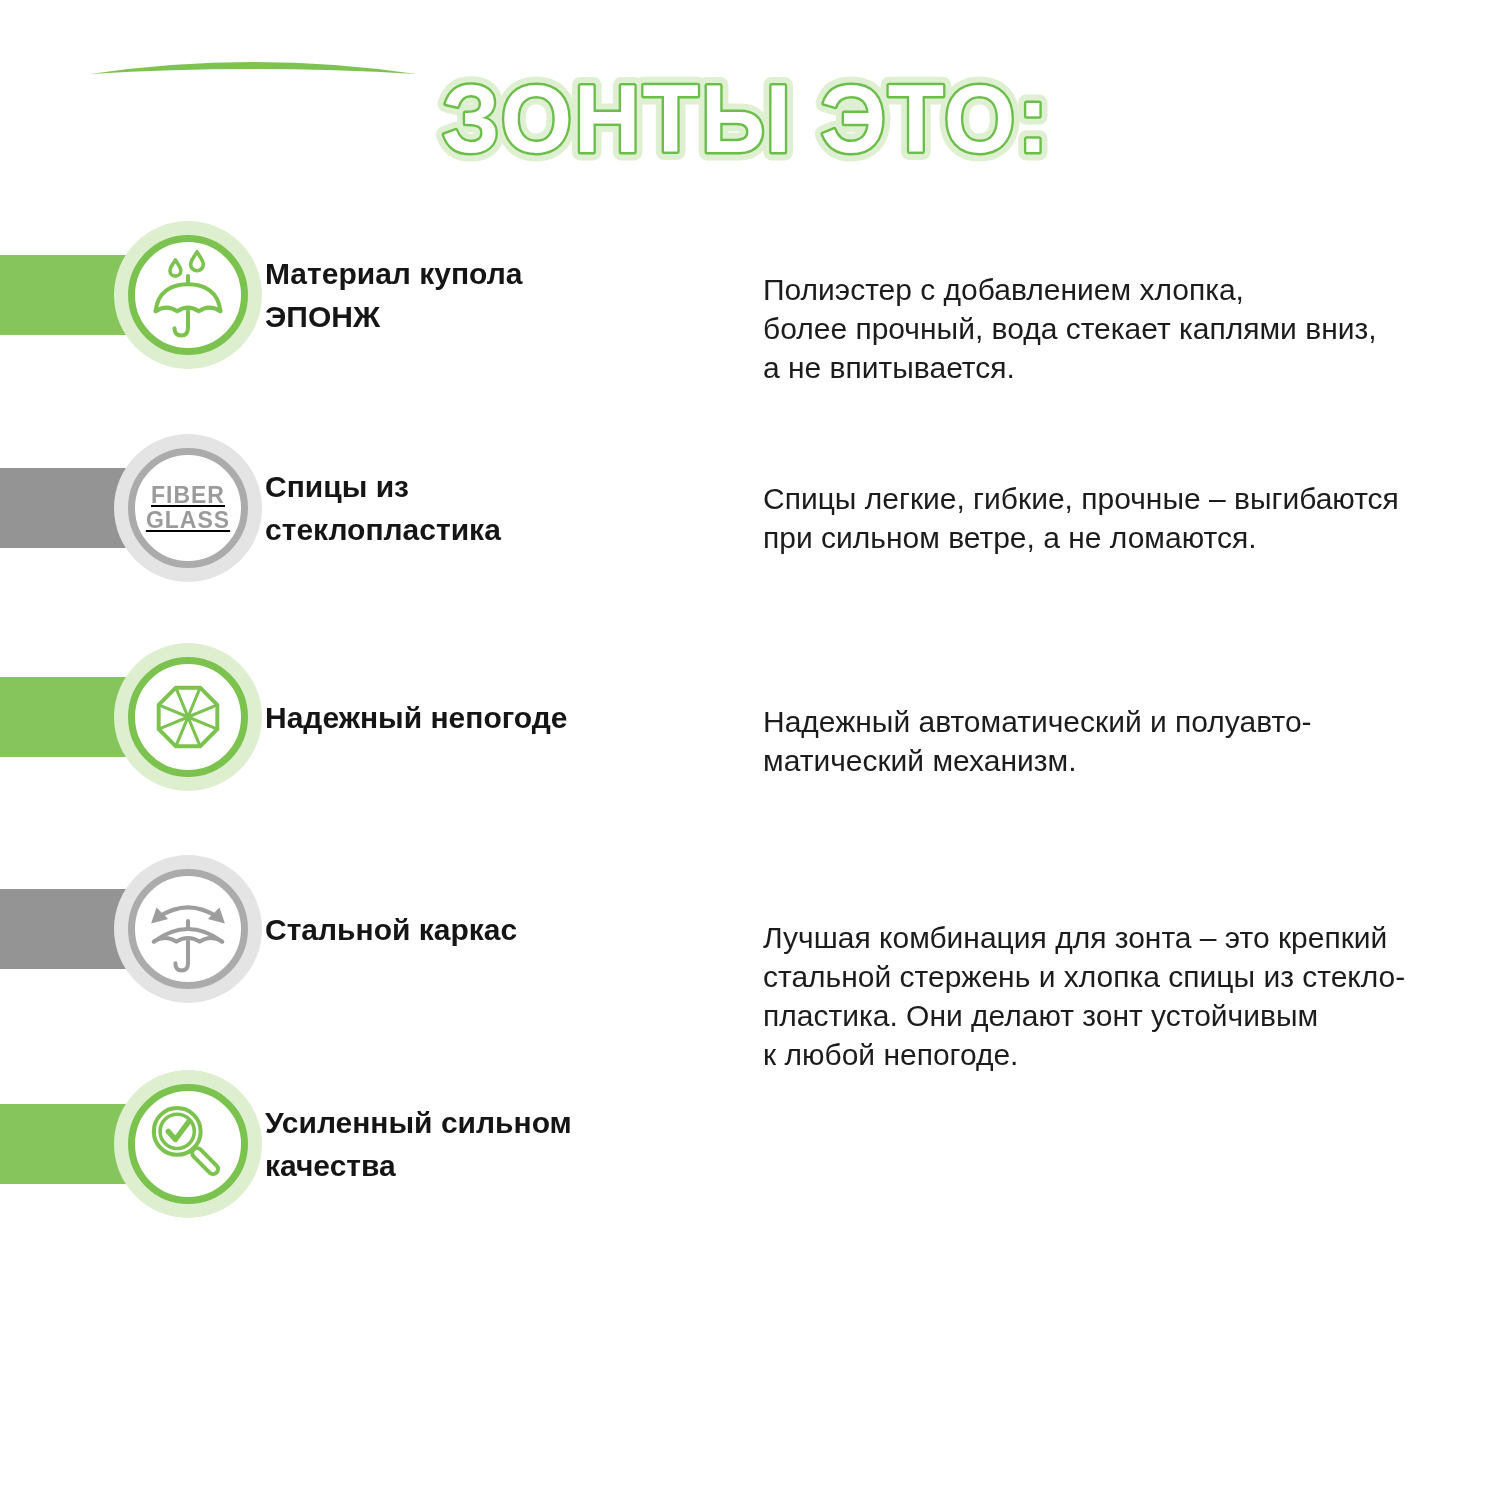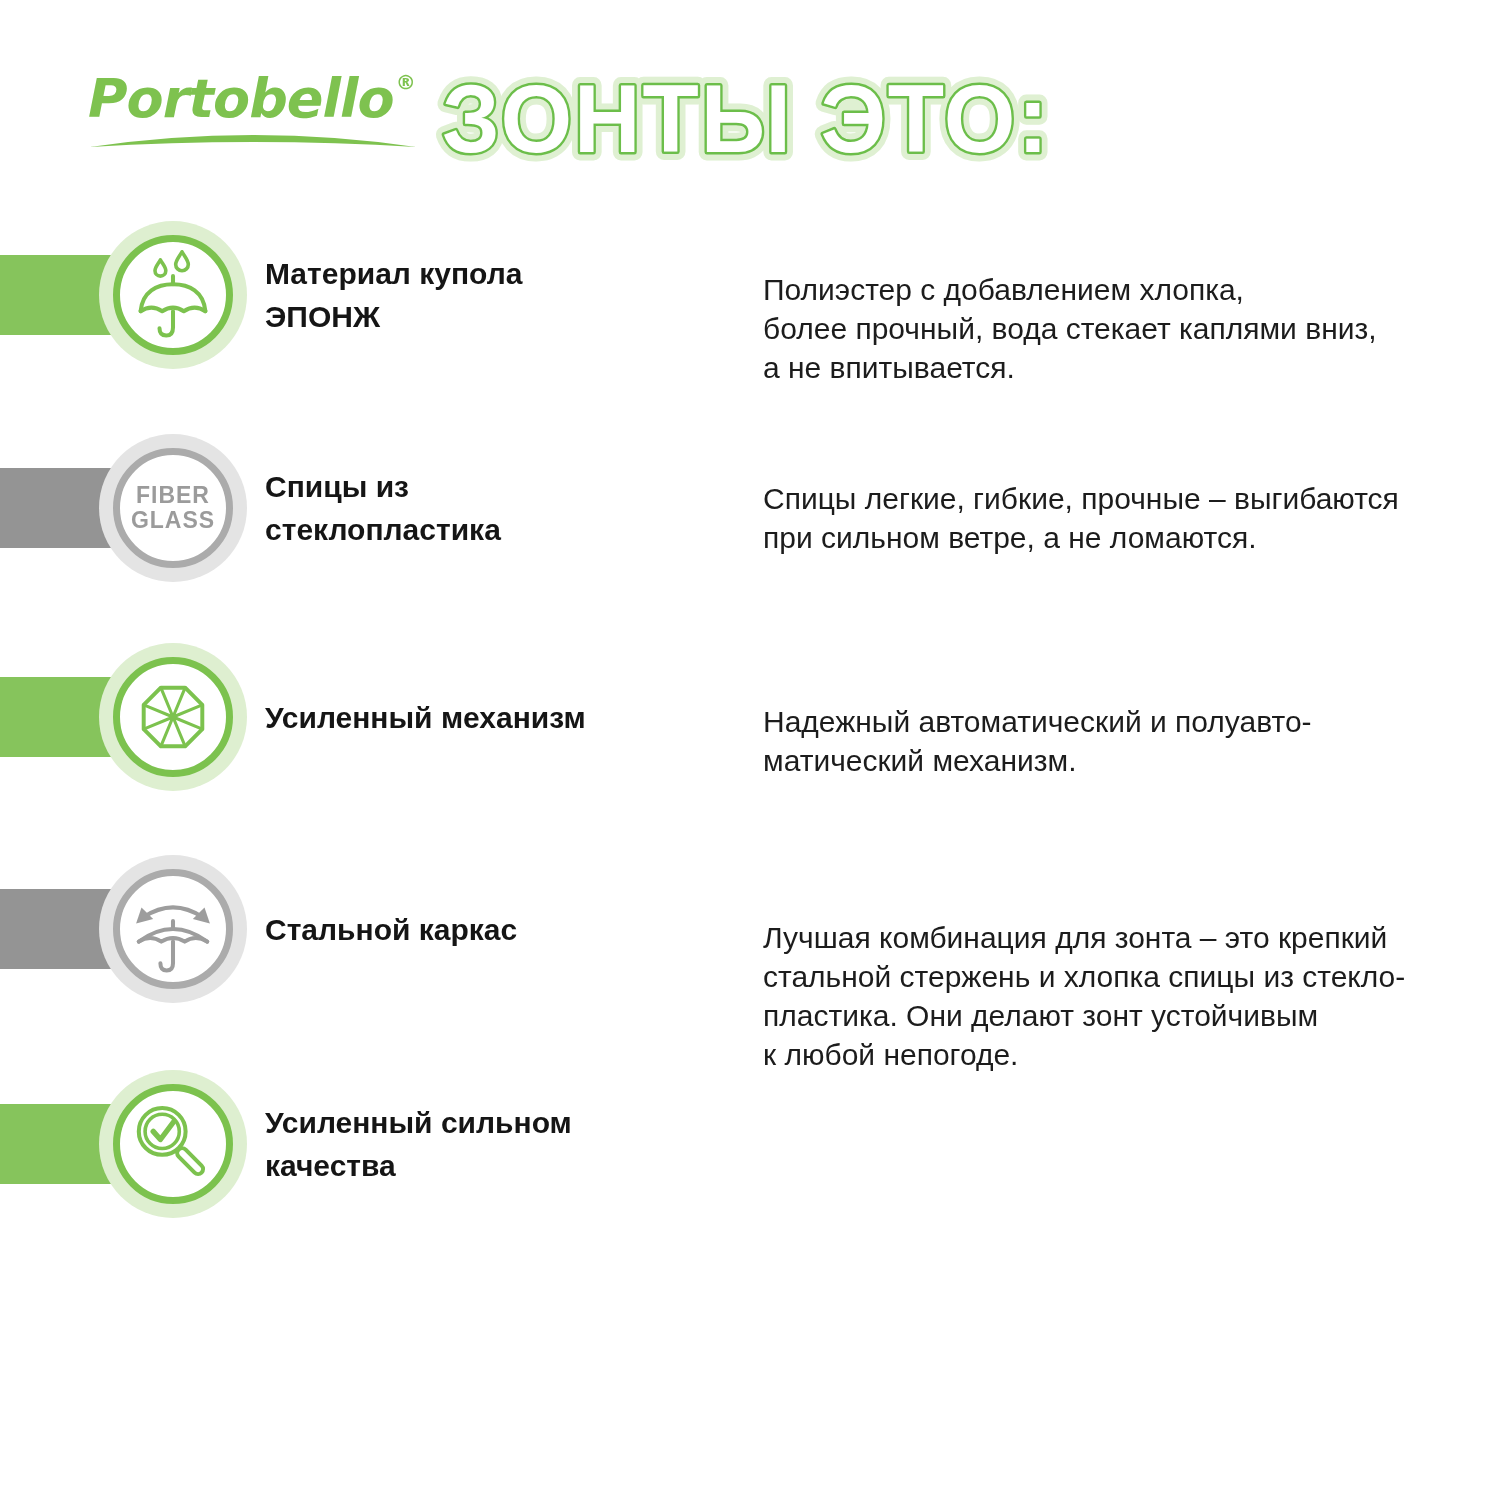--- a/index.html
+++ b/index.html
@@ -26,23 +26,23 @@
   }
   .t-glow{fill:#ffffff;stroke:#DFF0D2;stroke-width:17px;}
   .t-main{fill:#ffffff;stroke:#6CBE4A;stroke-width:5px;}
 
   
   .bar{position:absolute;left:0;width:150px;height:80px;top:calc(var(--c) - 40px);}
   .bar.green{background:#86C45C;}
   .bar.gray{background:#949494;}
 
   .badge{
-    position:absolute;left:99px;top:calc(var(--c) - 74px);
+    position:absolute;left:114px;top:calc(var(--c) - 74px);
     width:148px;height:148px;border-radius:50%;
-    display:flex;align-items:center;justify-content:center;
+    display:flex;align-items:center;justify-content:center;text-decoration:underline;
   }
   .badge.green{background:#DEEFD0;}
   .badge.gray{background:#E4E4E4;}
   .badge-inner{
     width:106px;height:106px;border-radius:50%;background:#ffffff;
     display:flex;align-items:center;justify-content:center;
   }
   .badge-inner.green{border:7px solid #7CC24E;}
   .badge-inner.gray{border:7px solid #ABABAB;}
 
@@ -65,21 +65,20 @@
   }
   .feat-desc{
     position:absolute;left:755px;top:var(--d);margin:8px;width:730px;
     font-size:30px;line-height:39px;color:#1C1C1C;white-space:pre-line;
   }
 </style>
 </head>
 <body>
 
 <div class="logo">
-  <div class="logo-text"><span>Portobello</span><sup>®</sup></div>
   <svg class="swoosh" width="330" height="24" viewBox="0 0 330 24">
     <path d="M2,18 Q165,-6 328,18 Q165,8 2,18 Z"></path>
   </svg>
 </div>
 
 <svg class="main-title" width="680" height="140" viewBox="0 0 680 140">
   <text class="t-glow" x="12" y="106" textLength="608" lengthAdjust="spacingAndGlyphs">ЗОНТЫ ЭТО:</text>
   <text class="t-main" x="12" y="106" textLength="608" lengthAdjust="spacingAndGlyphs">ЗОНТЫ ЭТО:</text>
 </svg>
 
@@ -123,21 +122,21 @@
 <div style="--c:717px; --d:694px;">
   <div class="bar green"></div>
   <div class="badge green">
     <div class="badge-inner green">
       <svg class="icon-svg green" width="88" height="88" viewBox="0 0 100 100">
         <polygon class="stroke" stroke-width="4.5" points="83.3,63.8 63.8,83.3 36.2,83.3 16.7,63.8 16.7,36.2 36.2,16.7 63.8,16.7 83.3,36.2"></polygon>
         <path class="stroke" stroke-width="3.5" d="M50,50 L83.3,63.8 M50,50 L63.8,83.3 M50,50 L36.2,83.3 M50,50 L16.7,63.8 M50,50 L16.7,36.2 M50,50 L36.2,16.7 M50,50 L63.8,16.7 M50,50 L83.3,36.2"></path>
       </svg>
     </div>
   </div>
-  <h3 class="feat-title">Усиленный механизм</h3>
+  <h3 class="feat-title">Надежный непогоде</h3>
   <p class="feat-desc">Надежный автоматический и полуавто-
 матический механизм.</p>
 </div>
 
 <div style="--c:929px; --d:910px;">
   <div class="bar gray"></div>
   <div class="badge gray">
     <div class="badge-inner gray">
       <svg class="icon-svg gray" width="90" height="90" viewBox="0 0 100 100">
         <path class="stroke" stroke-width="4.5" d="M12,64 Q50,36 88,64"></path>

